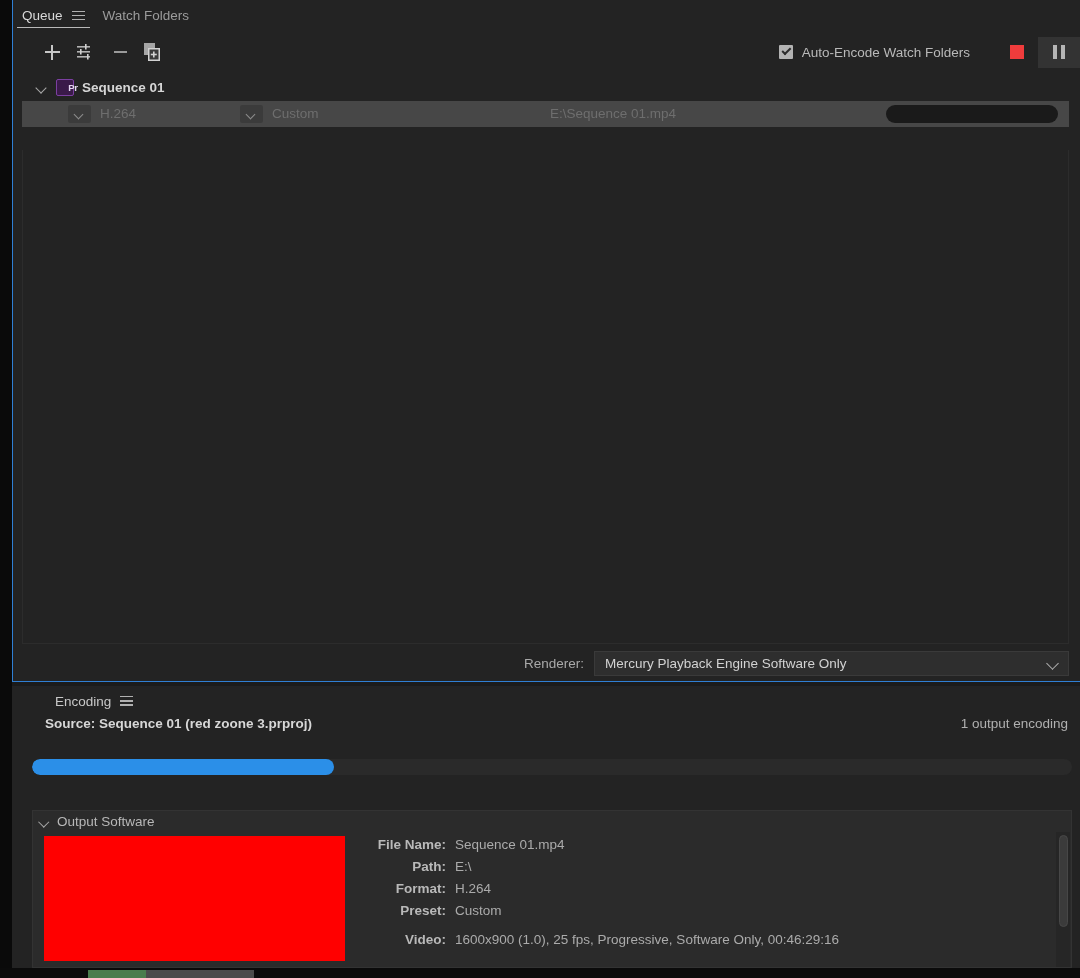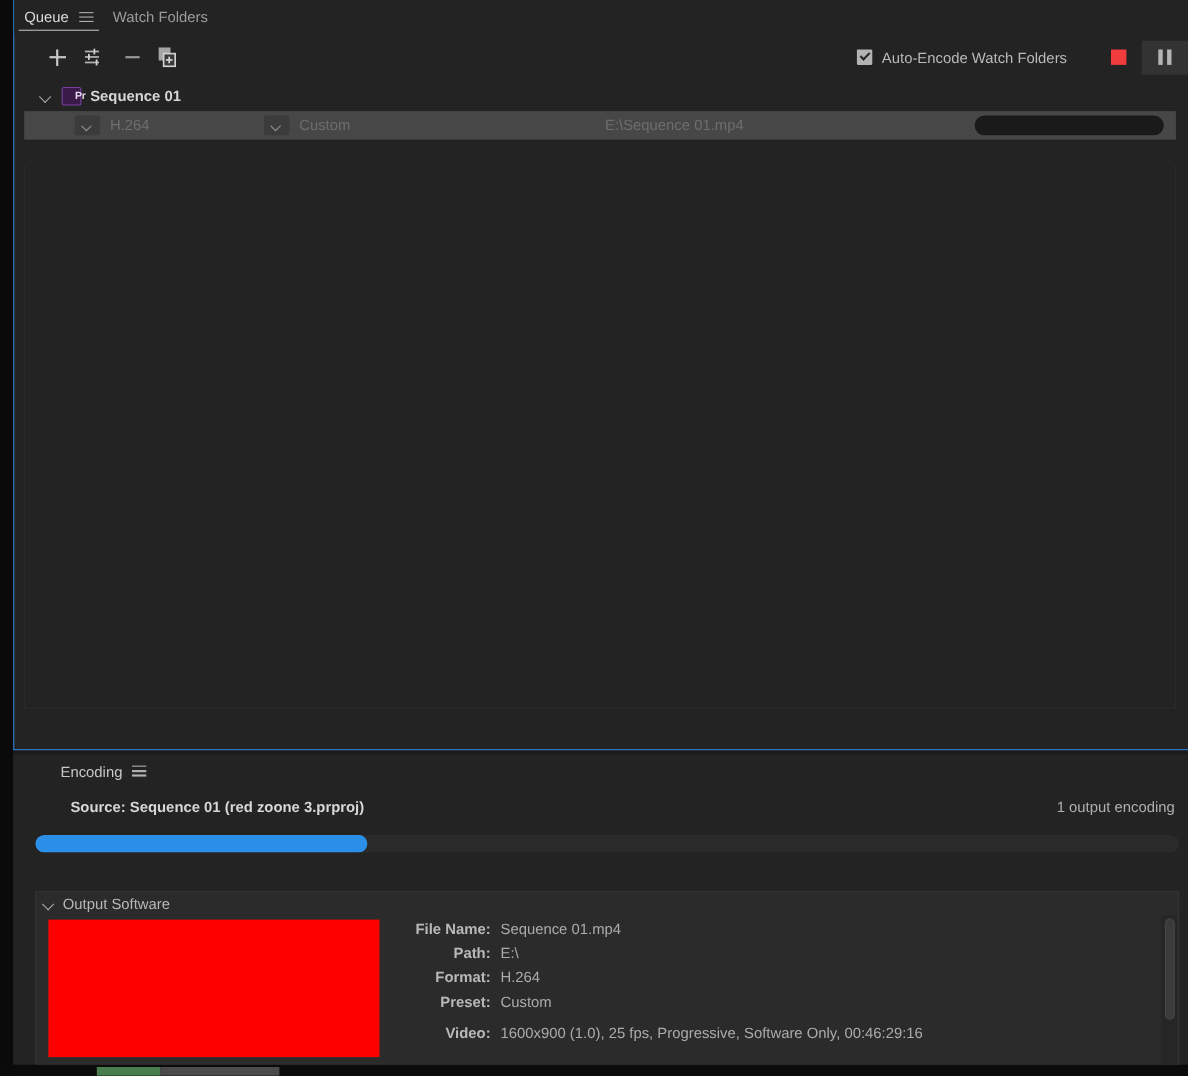--- a/index.html
+++ b/index.html
@@ -348,22 +348,21 @@
     font-size: 13.5px; color: #c8c8c8;
     padding: 0 7px; height: 30px;
     cursor: default;
   }
 
   .enc-source-row {
     position: relative;
     height: 25px;
     padding: 0 12px 0 9px;
     display: flex;
-    align-items: flex-end;
-    margin-left: 19px;
+    align-items: flex-start;
   }
   .enc-source {
     font-size: 13.5px;
     font-weight: bold;
     color: #d7d7d7;
     cursor: default;
   }
   .enc-outputs {
     margin-left: auto;
     font-size: 13.5px;
@@ -563,20 +562,27 @@
           <span class="mini-dd" style="left:218px"></span>
           <span class="cell" style="left:250px">Custom</span>
           <span class="cell" style="left:528px">E:\Sequence 01.mp4</span>
           <span class="status-bar-track" style="left:864px">
             <span class="status-bar-fill" id="statusFill" style="width: 29%;"></span>
           </span>
         </div>
       </div>
     </div>
 
+    <div class="renderer-row">
+      <span class="renderer-label">Renderer:</span>
+      <div class="renderer-select">
+        <span>Mercury Playback Engine Software Only</span>
+        <span class="dd-chev"></span>
+      </div>
+    </div>
   </div>
 
   <div class="encoding-panel">
 
     <div class="enc-tabstrip">
       <div class="enc-tab">
         <span>Encoding</span>
         <span class="burger">
             <i></i>
             <i></i>

